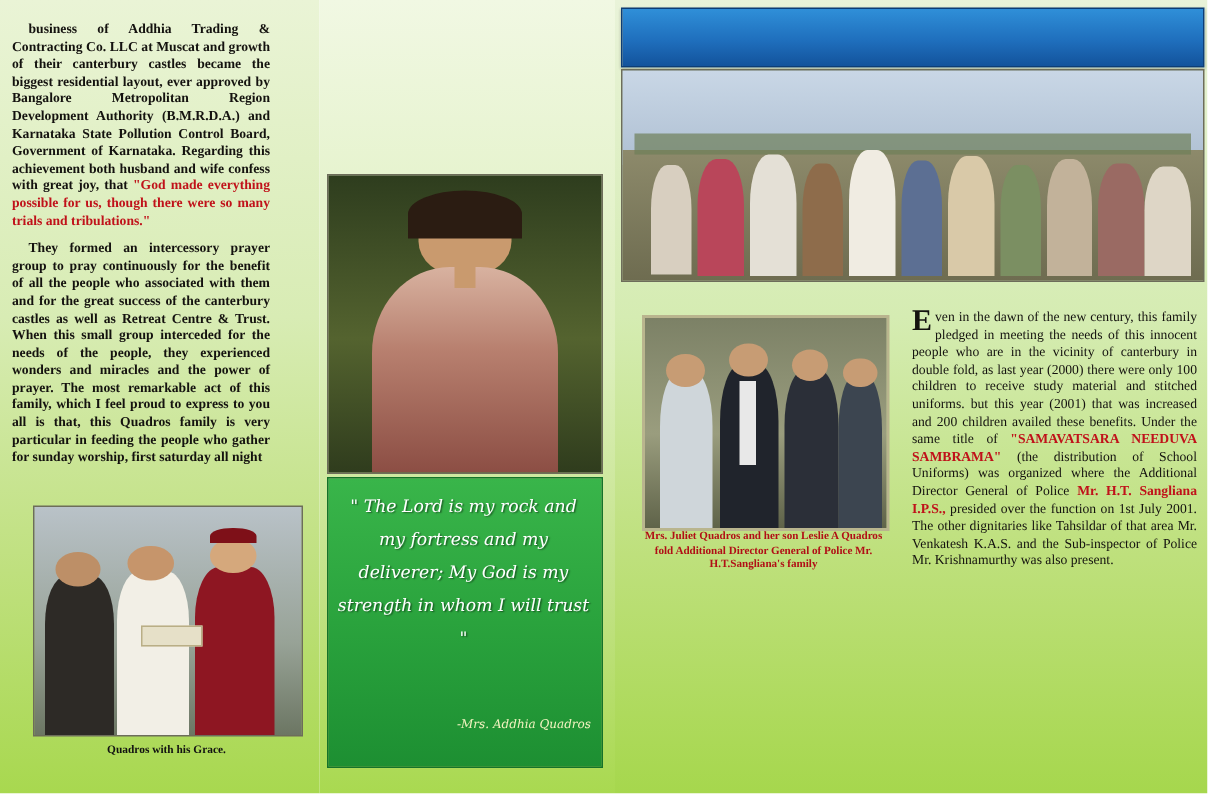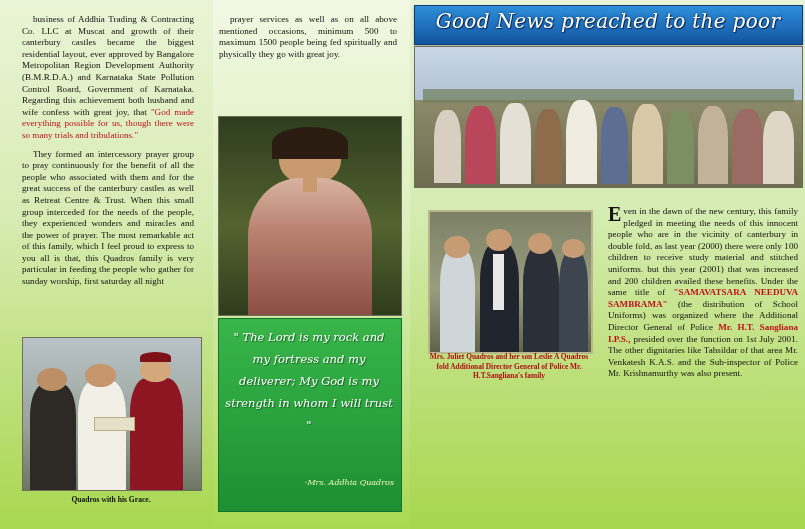--- a/index.html
+++ b/index.html
@@ -27,21 +27,21 @@
   .col-text{
     position:absolute;
     font-size:9.1px;line-height:11.6px;
     text-align:justify;
     color:#14120f;
   }
   .col-text p{margin:0 0 7px 0;text-indent:11px;}
   .redtext{color:#c0121a;}
 
   
-  #leftcol{left:22px;top:14px;width:172px;}
+  #leftcol{left:8px;top:14px;width:172px;font-weight:bold;}
 
   
   #midcol{left:219px;top:14px;width:178px;}
 
   
   .banner{
     position:absolute;left:414px;top:5px;width:387px;height:38px;
     background:linear-gradient(180deg,#2f8fd8 0%,#1f6fbd 55%,#13539c 100%);
     border:1px solid #0d3d75;
     box-shadow:0 1px 2px rgba(0,0,0,.3);
@@ -115,21 +115,20 @@
 </head>
 <body>
 
 <div class="page">
 
   <div class="leftpanel"></div>
   <div class="midpanel"></div>
   <div class="rightpanel"></div>
 
   <div class="banner"></div>
-  <div class="banner-text">Good News preached to the poor</div>
 
   <div class="photo" id="photo-crowd">
     <div class="sky" style="background:linear-gradient(180deg,#c9d7e6 0%,#aebfd2 100%);"></div>
     <div style="position:absolute;left:0;right:0;top:38%;height:62%;background:linear-gradient(180deg,#8d8a6b 0%,#6e6c50 100%);"></div>
     <div style="position:absolute;left:2%;top:30%;width:96%;height:10%;background:#6d7f58;opacity:.7;"></div>
 
     <div class="crowd-fig" style="left:5%;top:45%;width:7%;height:52%;background:#d8cfc0;"></div>
     <div class="crowd-fig" style="left:13%;top:42%;width:8%;height:56%;background:#b9465a;"></div>
     <div class="crowd-fig" style="left:22%;top:40%;width:8%;height:58%;background:#e4e0d6;"></div>
     <div class="crowd-fig" style="left:31%;top:44%;width:7%;height:54%;background:#8e6c4b;"></div>
@@ -140,23 +139,20 @@
     <div class="crowd-fig" style="left:73%;top:42%;width:8%;height:56%;background:#c2b29a;"></div>
     <div class="crowd-fig" style="left:82%;top:44%;width:8%;height:54%;background:#9a6a63;"></div>
     <div class="crowd-fig" style="left:90%;top:46%;width:8%;height:52%;background:#ded6c6;"></div>
   </div>
 
   <div class="col-text" id="leftcol">
     <p><span>business of Addhia Trading &amp; Contracting Co. LLC at Muscat and growth of their canterbury castles became the biggest residential layout, ever approved by Bangalore Metropolitan Region Development Authority (B.M.R.D.A.) and Karnataka State Pollution Control Board, Government of Karnataka. Regarding this achievement both husband and wife confess with great joy, that </span><span class="redtext">"God made everything possible for us, though there were so many trials and tribulations."</span></p>
     <p><span>They formed an intercessory prayer group to pray continuously for the benefit of all the people who associated with them and for the great success of the canterbury castles as well as Retreat Centre &amp; Trust. When this small group interceded for the needs of the people, they experienced wonders and miracles and the power of prayer.  The most remarkable act of this family, which I feel proud to express to you all is that, this Quadros  family is very particular in feeding the people who gather for sunday worship, first saturday all night</span></p>
   </div>
 
-  <div class="col-text" id="midcol">
-    <p><span>prayer services as well as on all above mentioned occasions, minimum 500 to maximum 1500 people being fed spiritually and physically  they go  with great joy.</span></p>
-  </div>
 
   <div class="photo" id="photo-lady">
     <div style="position:absolute;left:0;right:0;top:0;height:100%;background:linear-gradient(180deg,#2e3d1e 0%,#54632f 55%,#2f3c1d 100%);"></div>
     <div style="position:absolute;left:33%;top:8%;width:34%;height:26%;border-radius:50% 50% 45% 45%;background:#c99a6e;"></div>
     <div style="position:absolute;left:29%;top:5%;width:42%;height:16%;border-radius:50% 50% 0 0;background:#2b1c12;"></div>
     <div style="position:absolute;left:16%;top:31%;width:68%;height:69%;border-radius:42% 42% 0 0;background:linear-gradient(180deg,#d8b2a0 0%,#b8806f 40%,#8c4e44 100%);"></div>
     <div style="position:absolute;left:46%;top:28%;width:8%;height:10%;background:#c99a6e;"></div>
   </div>
 
   <div class="versebox"></div>

